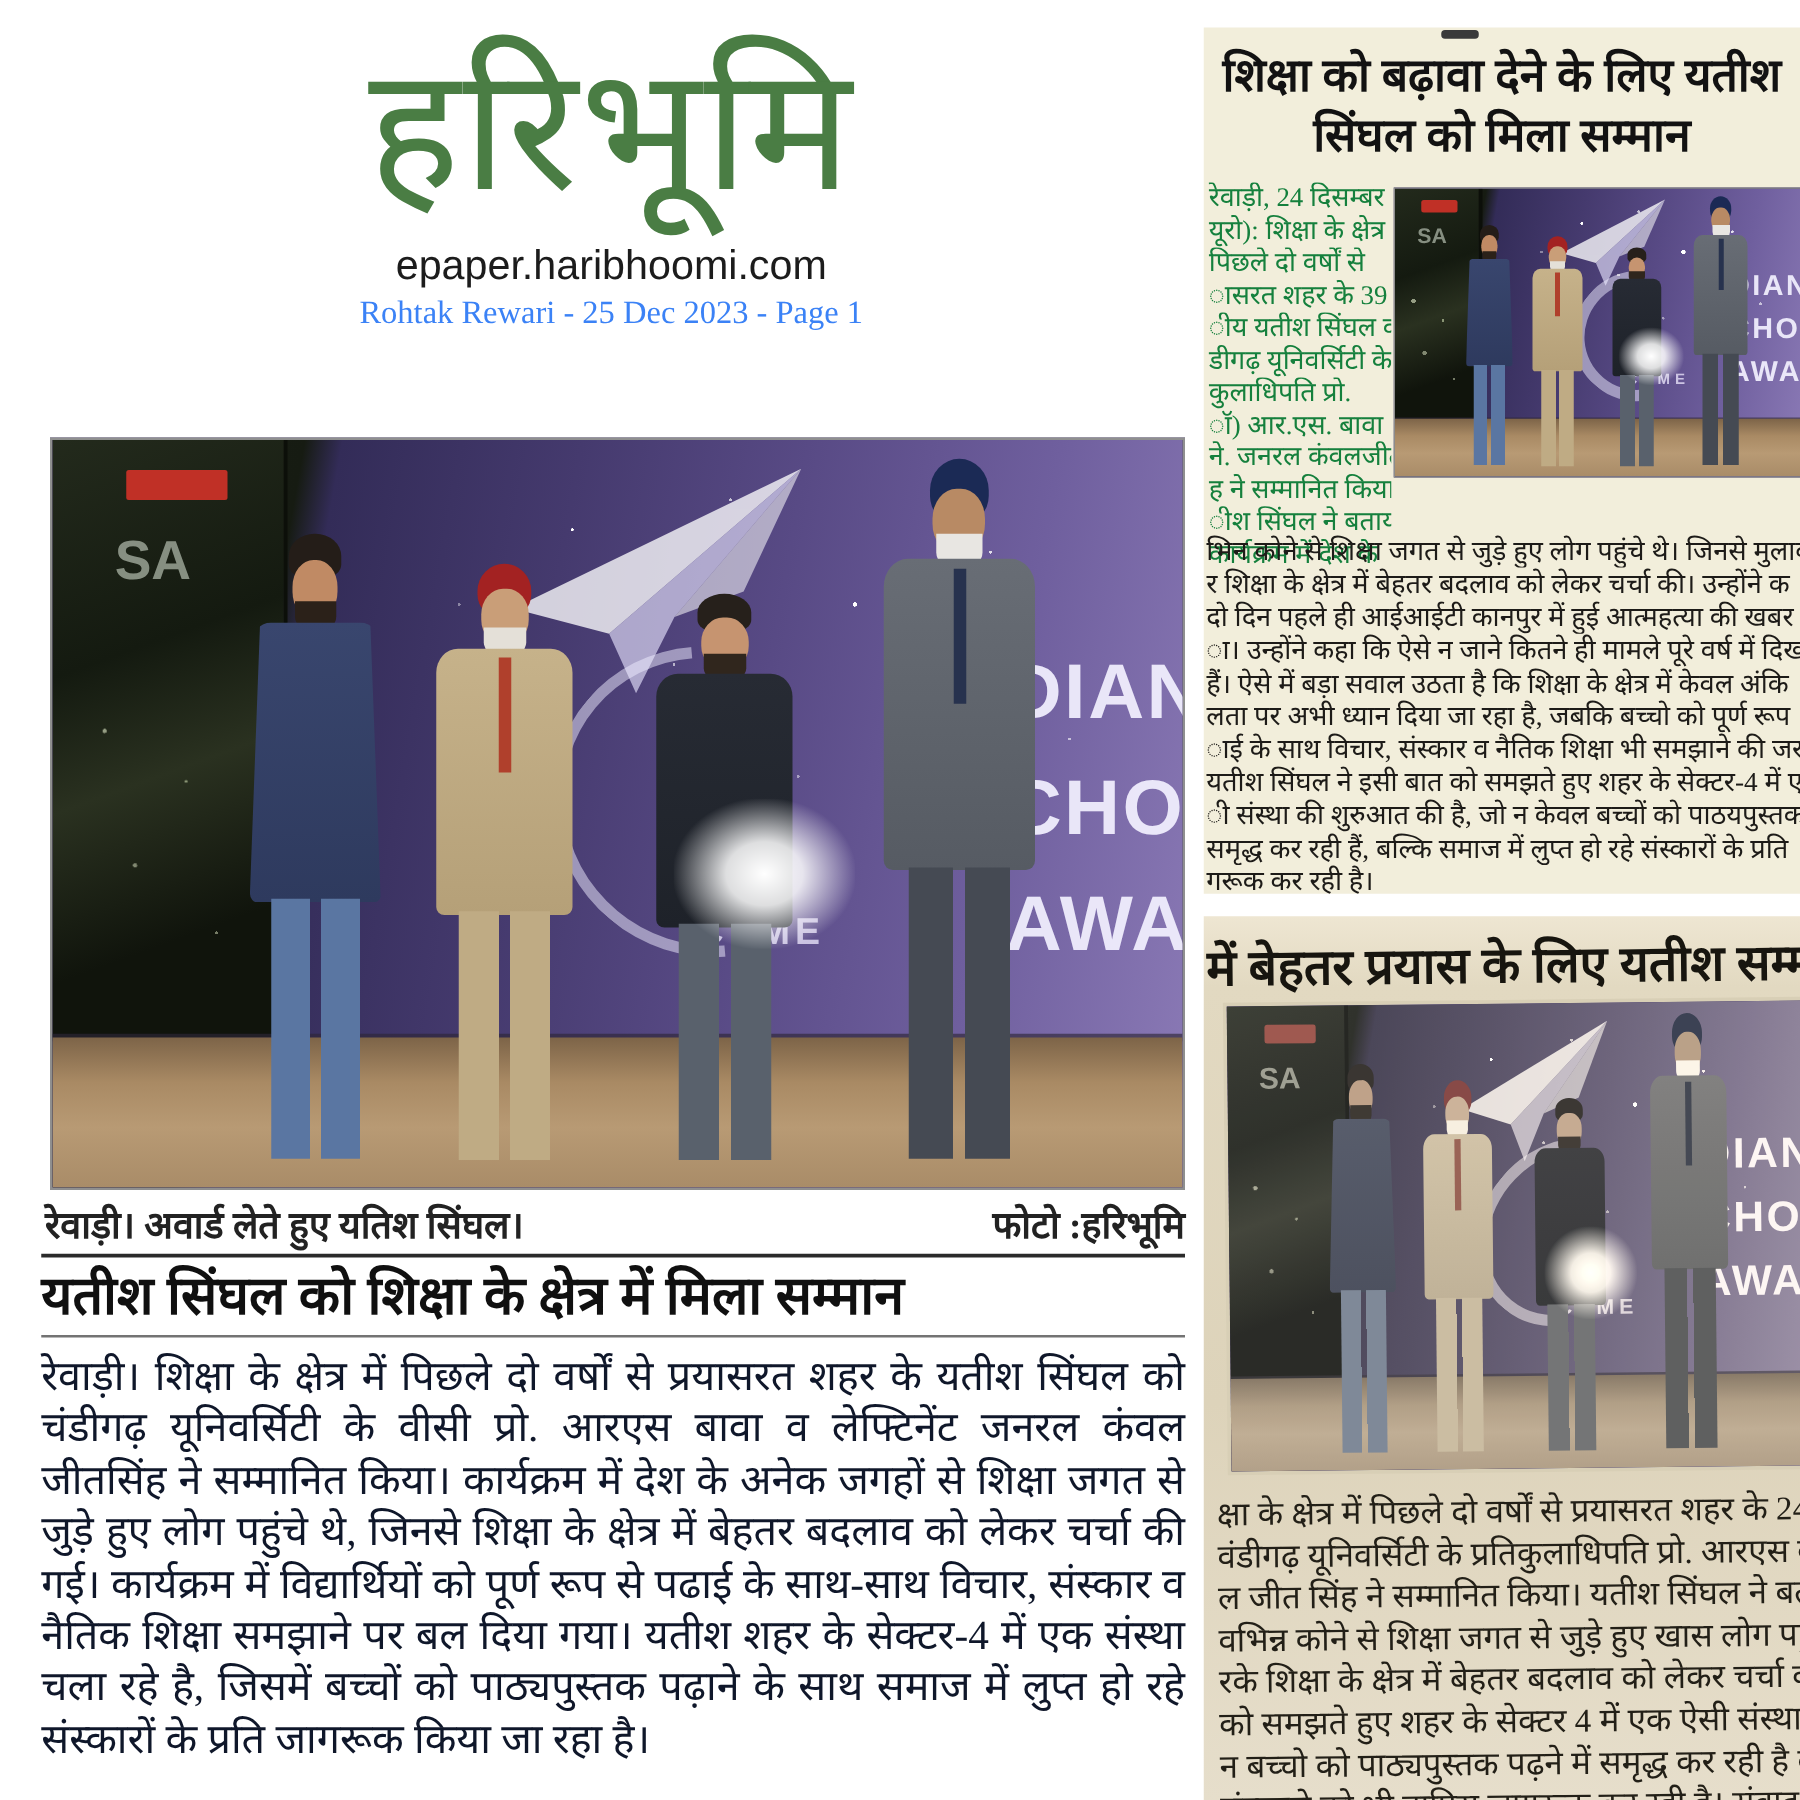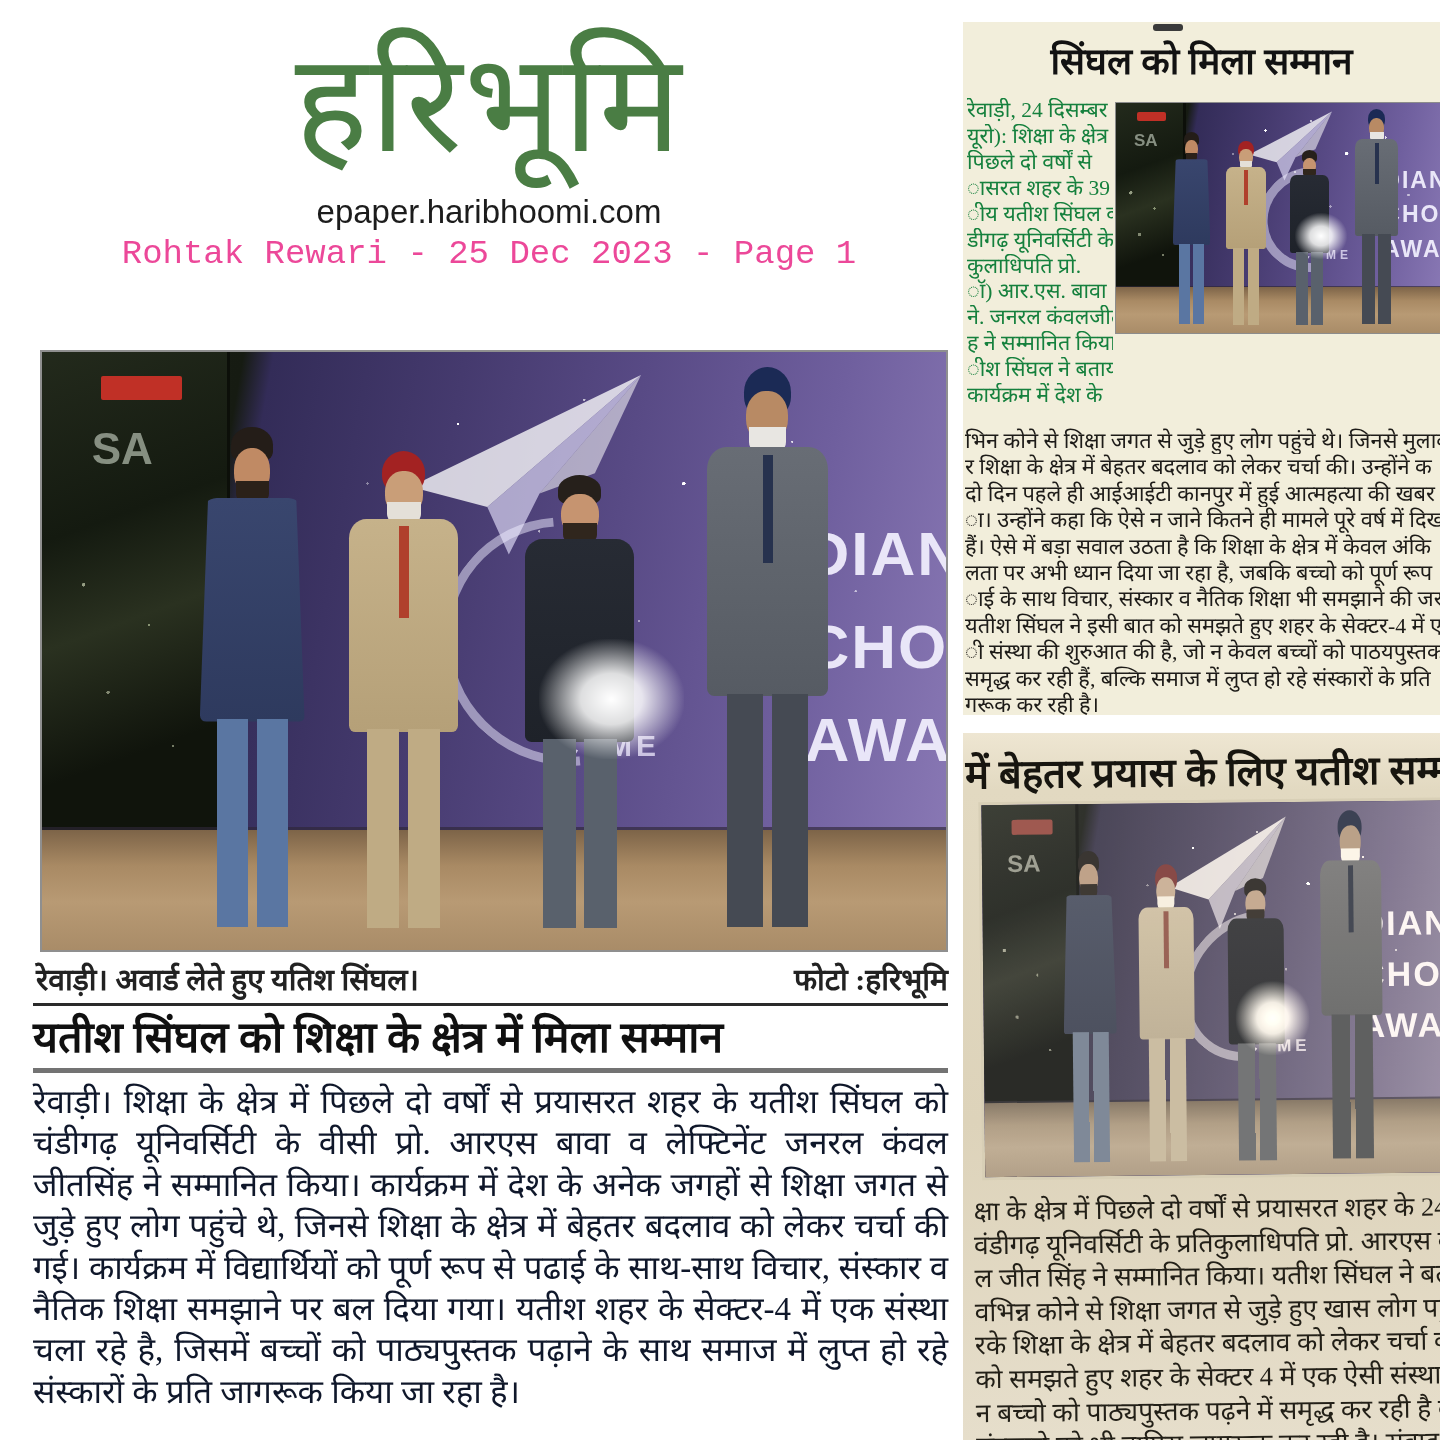--- a/index.html
+++ b/index.html
@@ -7,35 +7,35 @@
     width:1440px;height:1440px;position:relative;background:#ffffff;
     font-family:"Liberation Serif","DejaVu Serif",serif;color:#171513;overflow:hidden;
   }
   
   .masthead{position:absolute;left:30px;top:18px;width:918px;text-align:center;}
   .masthead-logo{
     font-family:"DejaVu Sans","Liberation Sans",sans-serif;
     font-weight:normal;font-size:138px;line-height:1.25;color:#4a7d44;letter-spacing:2px;
   }
   .masthead-site{font-family:Liberation Sans, sans-serif;font-size:33px;color:#1c1c1c;margin-top:2px;}
-  .masthead-edition{font-family:Liberation Mono, monospace;font-size:34px;color:#ec4899;margin-top:4px;}
+  .masthead-edition{font-family:Liberation Serif, serif;font-size:26px;color:#3b82f6;margin-top:4px;}
 
   .main-photo{
     position:absolute;left:40px;top:350px;width:904px;height:598px;
     border:2px solid #8f8f8f;overflow:hidden;background:#44396b;
   }
   .left-caption-row{
     position:absolute;left:36px;top:958px;width:912px;display:flex;justify-content:space-between;
     font-size:30px;font-weight:bold;color:#222;
   }
   .left-headline{
     position:absolute;left:33px;top:1003px;width:915px;
     border-top:3px solid #2a2a2a;padding-top:7px;
     font-size:43px;font-weight:bold;color:#101010;line-height:1.15;
-    border-bottom:5px solid #737373;padding-bottom:6px;
+    border-bottom:2px solid #737373;padding-bottom:6px;
   }
   .left-body{
     position:absolute;left:33px;top:1082px;width:915px;
     font-size:33px;line-height:1.255;text-align:justify;color:#0f172a;
   }
 
   
   .card-top{
     position:absolute;left:963px;top:22px;width:477px;height:693px;
     background:#f2eedb;overflow:hidden;
@@ -243,20 +243,21 @@
   <span>फोटो :हरिभूमि</span>
 </div>
 
 <div class="left-headline">यतीश सिंघल को शिक्षा के क्षेत्र में मिला सम्मान</div>
 
 <div class="left-body">रेवाड़ी। शिक्षा के क्षेत्र में पिछले दो वर्षों से प्रयासरत शहर के यतीश सिंघल को चंडीगढ़ यूनिवर्सिटी के वीसी प्रो. आरएस बावा व लेफ्टिनेंट जनरल कंवल जीतसिंह ने सम्मानित किया। कार्यक्रम में देश के अनेक जगहों से शिक्षा जगत से जुड़े हुए लोग पहुंचे थे, जिनसे शिक्षा के क्षेत्र में बेहतर बदलाव को लेकर चर्चा की गई। कार्यक्रम में विद्यार्थियों को पूर्ण रूप से पढाई के साथ-साथ विचार, संस्कार व नैतिक शिक्षा समझाने पर बल दिया गया। यतीश शहर के सेक्टर-4 में एक संस्था चला रहे है, जिसमें बच्चों को पाठ्यपुस्तक पढ़ाने के साथ समाज में लुप्त हो रहे संस्कारों के प्रति जागरूक किया जा रहा है।</div>
 
 <div class="card-top">
   <div class="scan-mark"></div>
   <div class="tr-headline">
+    <div>शिक्षा को बढ़ावा देने के लिए यतीश</div>
     <div>सिंघल को मिला सम्मान</div>
   </div>
   <div class="tr-content">
     <div class="tr-col">
       <div class="ln">रेवाड़ी, 24 दिसम्बर</div>
       <div class="ln">यूरो): शिक्षा के क्षेत्र</div>
       <div class="ln">पिछले दो वर्षों से</div>
       <div class="ln">ासरत शहर के 39</div>
       <div class="ln">ीय यतीश सिंघल को</div>
       <div class="ln">डीगढ़ यूनिवर्सिटी के</div>

